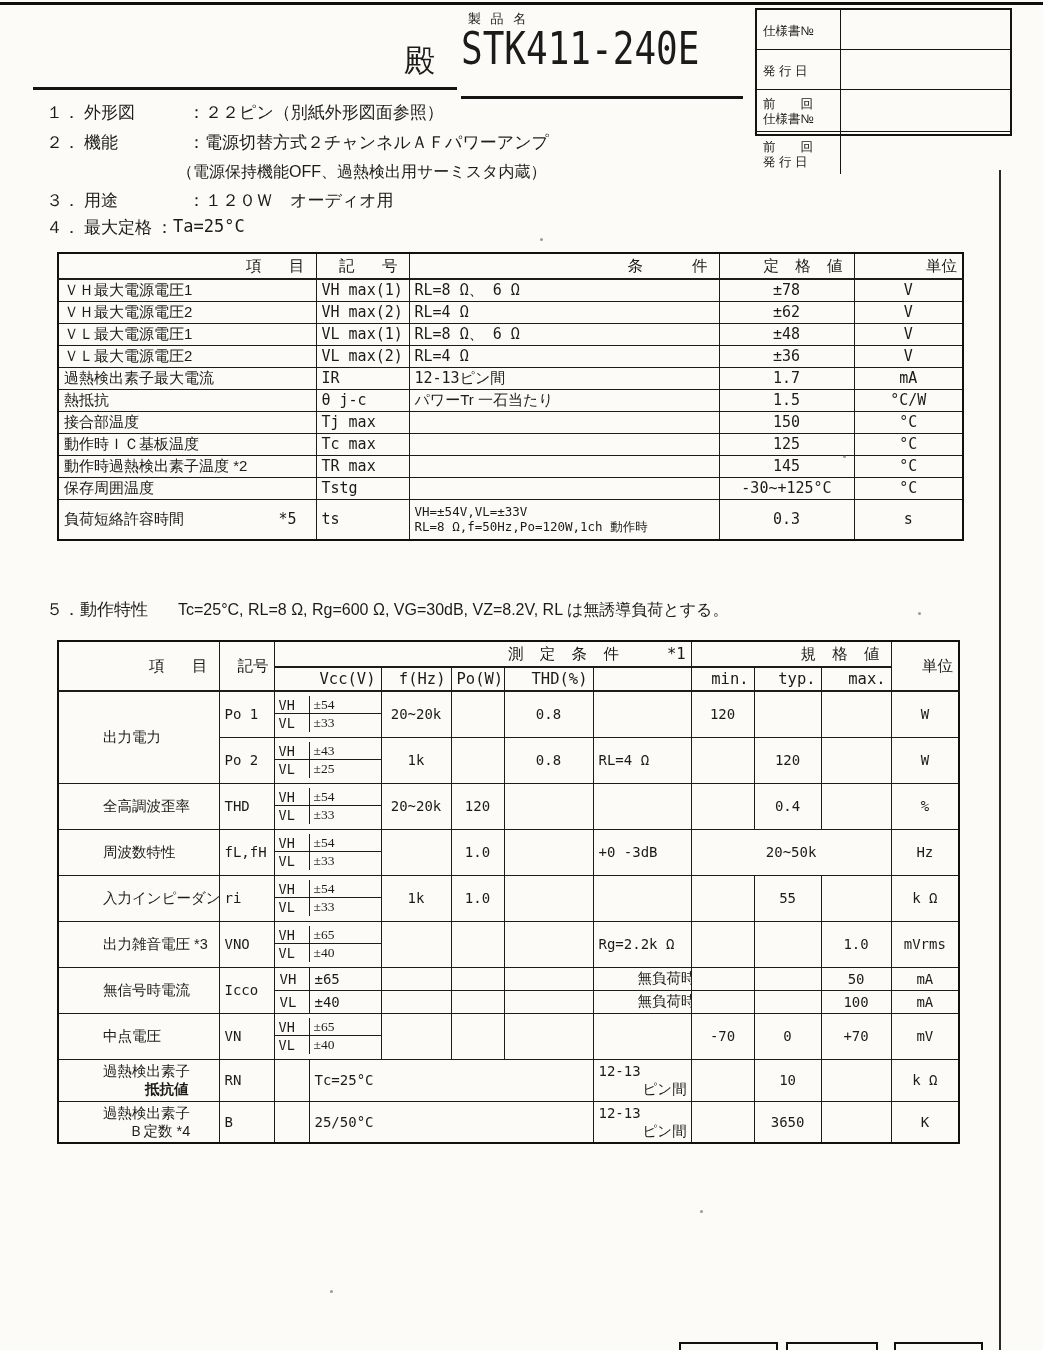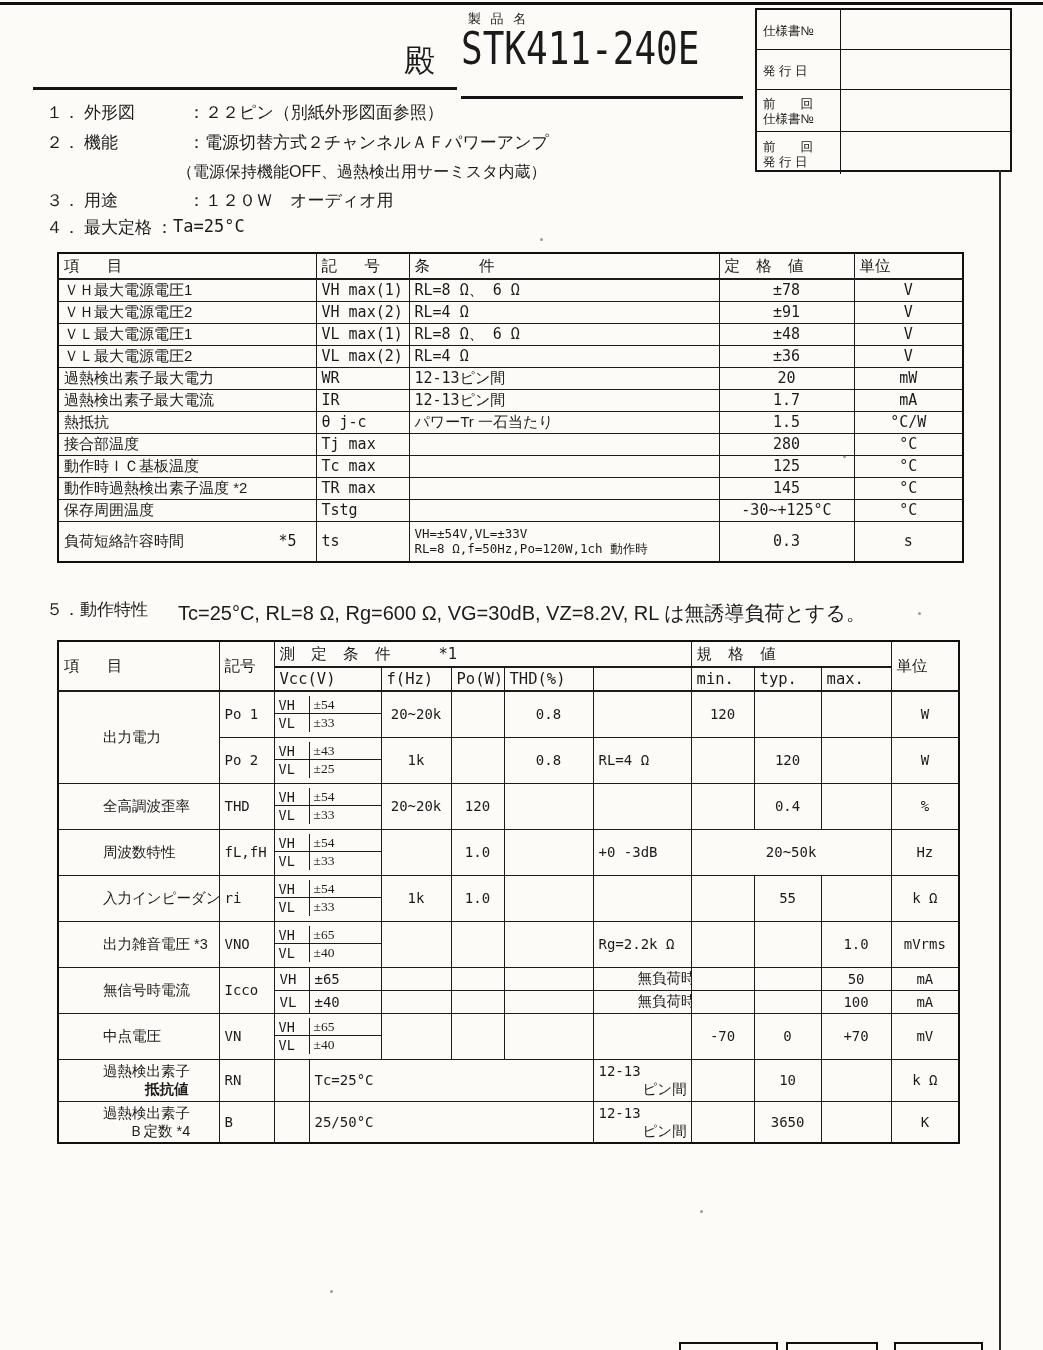--- a/index.html
+++ b/index.html
@@ -16,41 +16,41 @@
   
   .top-rule { left:0; top:2px; width:1043px; height:3px; background:#0f0f0f; }
   .prod-label { left:468px; top:10px; font-size:13px; letter-spacing:3px; }
   .honorific { left:404px; top:40px; font-size:31px; }
   .title { left:461px; top:22px; font-size:45px; font-family:"DejaVu Sans Mono",monospace;
            transform:scaleX(.8); transform-origin:left top; letter-spacing:0px; white-space:nowrap; }
   .rule-a { left:33px; top:87px; width:424px; height:2.5px; }
   .rule-b { left:461px; top:96px; width:282px; height:2.5px; }
 
   
-  .specbox { left:755px; top:8px; width:257px; height:164px; border:2.2px solid #141414;
+  .specbox { left:755px; top:8px; width:257px; height:128px; border:2.2px solid #141414;
              display:grid; grid-template-rows:40px 40px 42px 42px; box-sizing:border-box; }
   .sb-row { display:grid; grid-template-columns:84px 1fr; border-bottom:1.6px solid #141414; }
   .sb-row:last-child { border-bottom:none; }
   .sb-label { border-right:1.6px solid #141414; font-size:12.5px; padding:3px 4px 0 6px;
               display:flex; flex-direction:column; justify-content:center; line-height:15px; }
   .sb-value { }
 
   
   .li { position:absolute; left:46px; font-size:17px; white-space:nowrap; display:flex; }
   .li .no { width:38px; }
   .li .ti { width:104px; }
   .li-sub { position:absolute; left:177px; font-size:16px; white-space:nowrap; }
 
   
   table { border-collapse:collapse; table-layout:fixed; position:absolute; background:transparent; }
   .t1 { left:57px; top:252px; width:905px; border:2.5px solid #101010; }
   .t2 { left:57px; top:640px; width:901px; border:2.5px solid #101010; }
   th, td { border:1.4px solid #1c1c1c; padding:0 5px; overflow:hidden; white-space:nowrap;
            font-weight:normal; font-size:15px; }
-  thead th { text-align:left; font-size:15.5px; }
+  thead th { text-align:right; font-size:15.5px; }
   .t1 thead th, .t2 thead tr:last-child th, .t2 thead tr:first-child th { border-bottom-width:2.4px; }
   .hsp { letter-spacing:6px; }
   .c { text-align:center; }
   .l { text-align:left; }
   .small { font-size:12.5px; line-height:15px; }
   .t2 td { font-size:14px; }
   .t2 .jp { font-size:14.5px;padding-left:44px; }
   .note-gap { margin-left:42px; }
   .split { display:flex; justify-content:space-between; padding-right:14px; }
 
@@ -62,21 +62,21 @@
   .vcc .bv, .vcc .dv { border-left:1.2px solid #1c1c1c;font-family:Liberation Serif, serif; }
   .vcc .al, .vcc .bv { border-bottom:1.2px solid #1c1c1c; }
 
   .ind1 { padding-left:42px;font-weight:bold; }
   .ind2 { padding-left:26px; }
   .pin2 { padding-left:18px; }
   .two-line { line-height:18px; }
 
   
   .sec5 { position:absolute; left:46px; top:598px; font-size:17px; white-space:nowrap; }
-  .sec5 .cond { position:absolute; left:132px; top:2px; font-size:20px; }
+  .sec5 .cond { position:absolute; left:132px; top:2px; font-size:16px; }
 
   .right-rule { left:999px; top:170px; width:2px; height:1180px; background:#2a2a2a; }
 
   .stamp { position:absolute; top:1342px; height:30px; border:2.6px solid #101010; background:transparent; }
   .stamp1 { left:679px; width:95px; }
   .stamp2 { left:786px; width:88px; }
   .stamp3 { left:894px; width:85px; }
 
   .speck { position:absolute; width:3px; height:3px; background:#4a4a4a; border-radius:50%; opacity:.55; }
 </style>
@@ -170,63 +170,56 @@
         <td class="l jp">ＶＨ最大電源電圧1</td>
         <td class="l m">VH  max(1)</td>
         <td class="l m">RL=8 Ω、 6 Ω</td>
         <td class="c m">±78</td>
         <td class="c m">V</td>
       </tr>
       <tr style="height:22px">
         <td class="l jp">ＶＨ最大電源電圧2</td>
         <td class="l m">VH  max(2)</td>
         <td class="l m">RL=4 Ω</td>
-        <td class="c m">±91</td>
+        <td class="c m">±62</td>
         <td class="c m">V</td>
       </tr>
       <tr style="height:22px">
         <td class="l jp">ＶＬ最大電源電圧1</td>
         <td class="l m">VL  max(1)</td>
         <td class="l m">RL=8 Ω、 6 Ω</td>
         <td class="c m">±48</td>
         <td class="c m">V</td>
       </tr>
       <tr style="height:22px">
         <td class="l jp">ＶＬ最大電源電圧2</td>
         <td class="l m">VL  max(2)</td>
         <td class="l m">RL=4 Ω</td>
         <td class="c m">±36</td>
         <td class="c m">V</td>
       </tr>
       <tr style="height:22px">
-        <td class="l jp">過熱検出素子最大電力</td>
-        <td class="l m">WR</td>
-        <td class="l m">12-13ピン間</td>
-        <td class="c m">20</td>
-        <td class="c m">mW</td>
-      </tr>
-      <tr style="height:22px">
         <td class="l jp">過熱検出素子最大電流</td>
         <td class="l m">IR</td>
         <td class="l m">12-13ピン間</td>
         <td class="c m">1.7</td>
         <td class="c m">mA</td>
       </tr>
       <tr style="height:22px">
         <td class="l jp">熱抵抗</td>
         <td class="l m">θ j-c</td>
         <td class="l jp">パワーTr 一石当たり</td>
         <td class="c m">1.5</td>
         <td class="c m">°C/W</td>
       </tr>
       <tr style="height:22px">
         <td class="l jp">接合部温度</td>
         <td class="l m">Tj max</td>
         <td class="l m"></td>
-        <td class="c m">280</td>
+        <td class="c m">150</td>
         <td class="c m">°C</td>
       </tr>
       <tr style="height:22px">
         <td class="l jp">動作時ＩＣ基板温度</td>
         <td class="l m">Tc max</td>
         <td class="l m"></td>
         <td class="c m">125</td>
         <td class="c m">°C</td>
       </tr>
       <tr style="height:22px">

